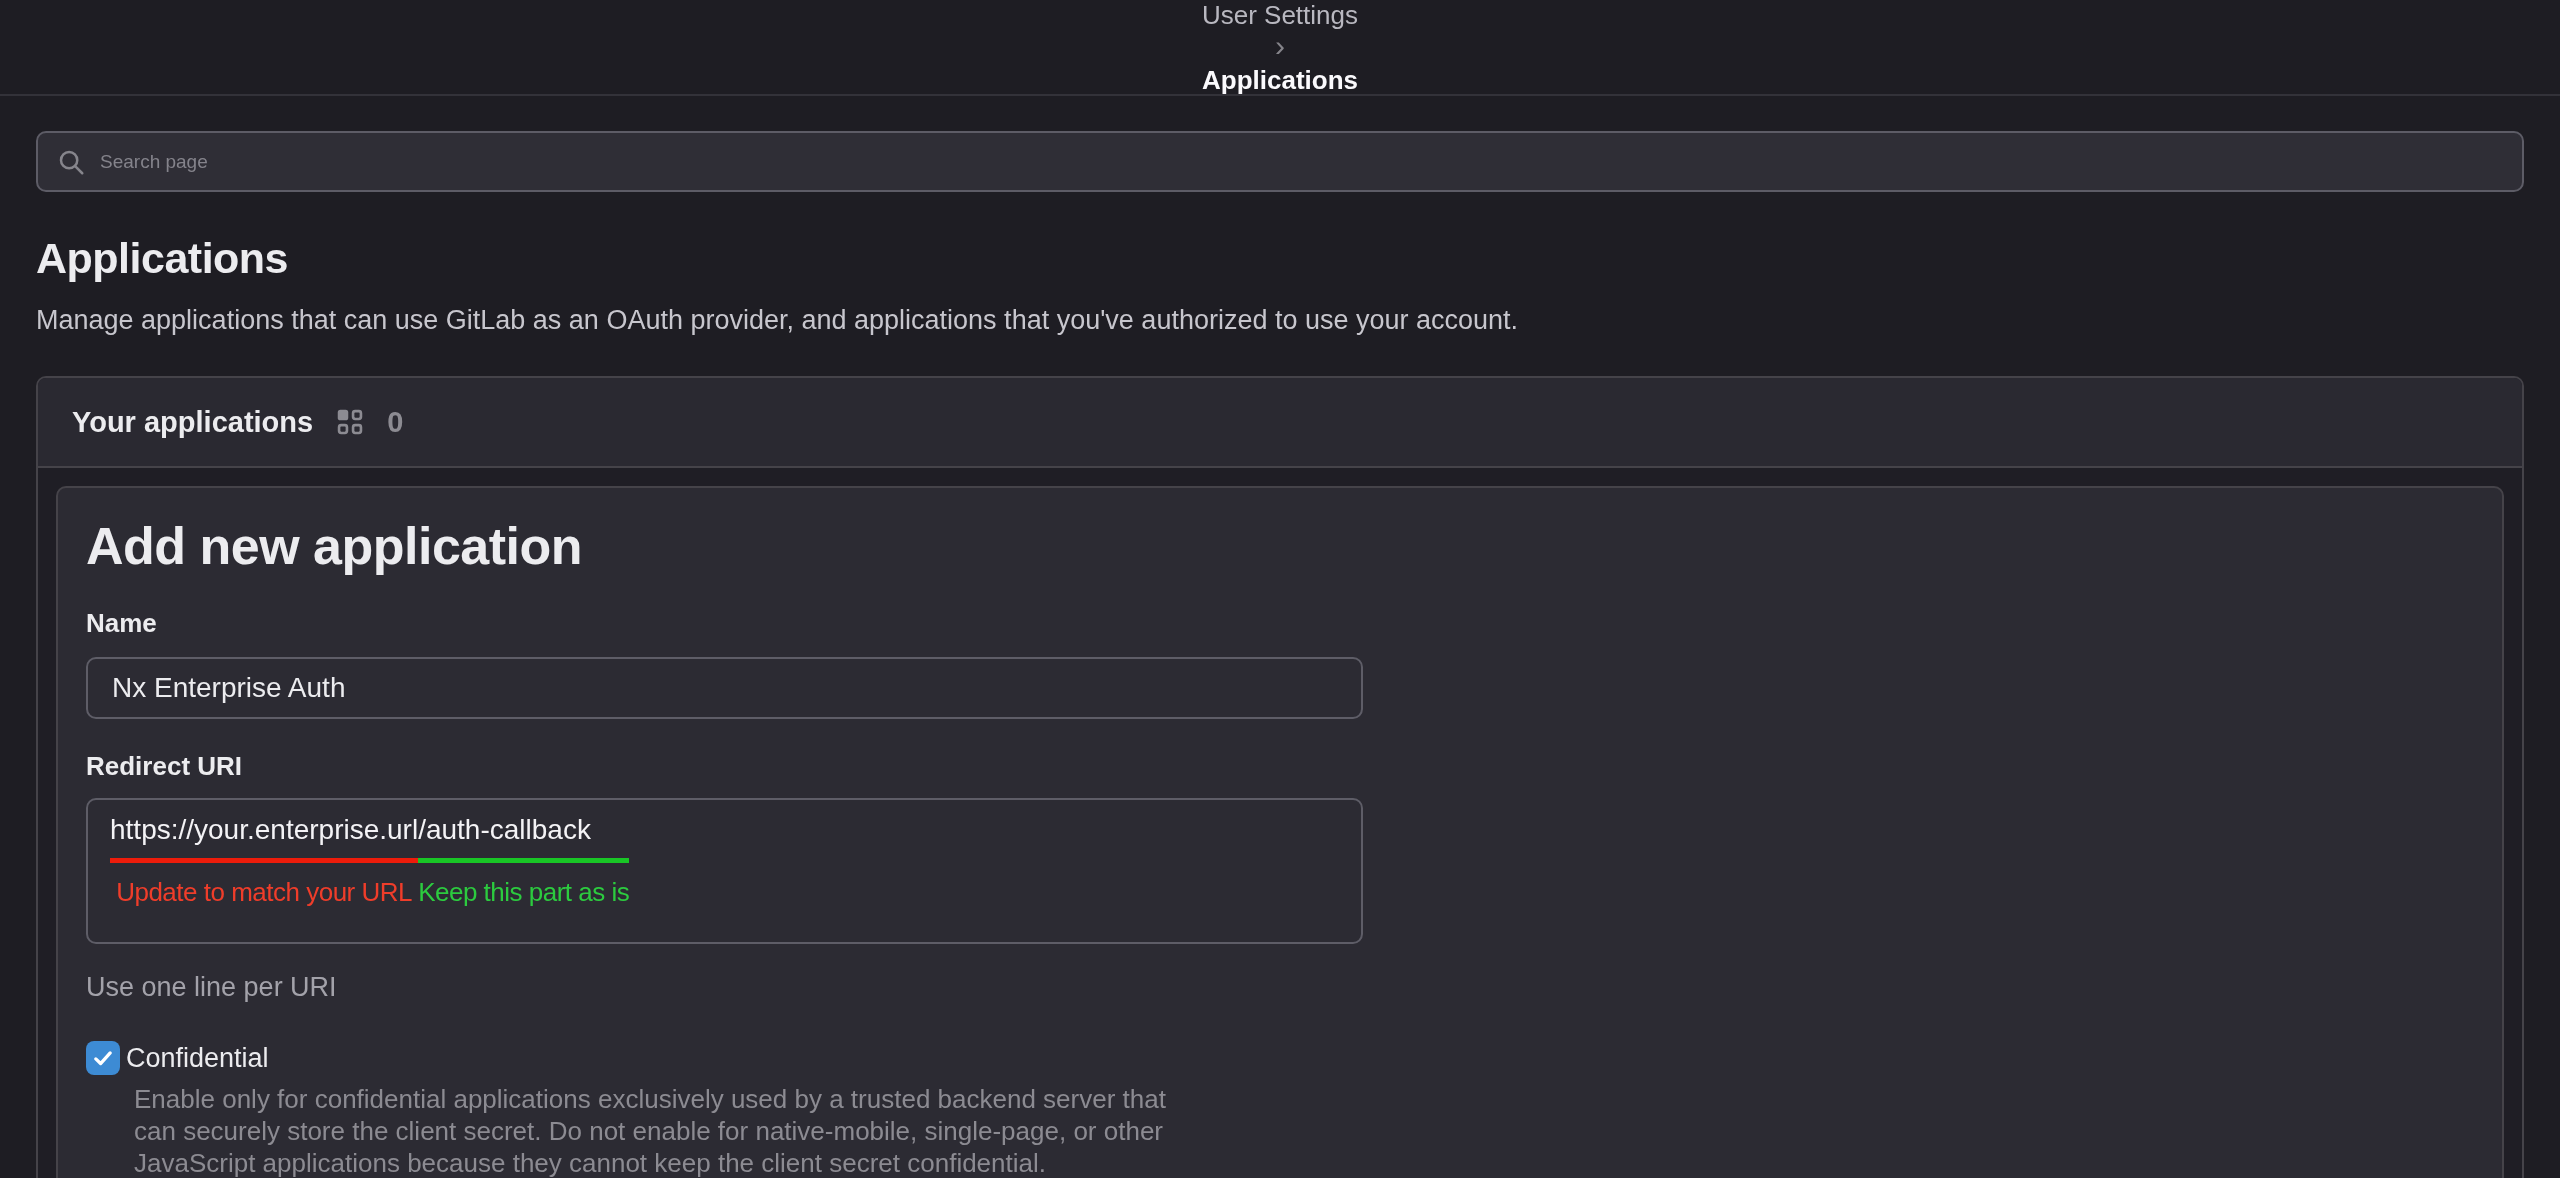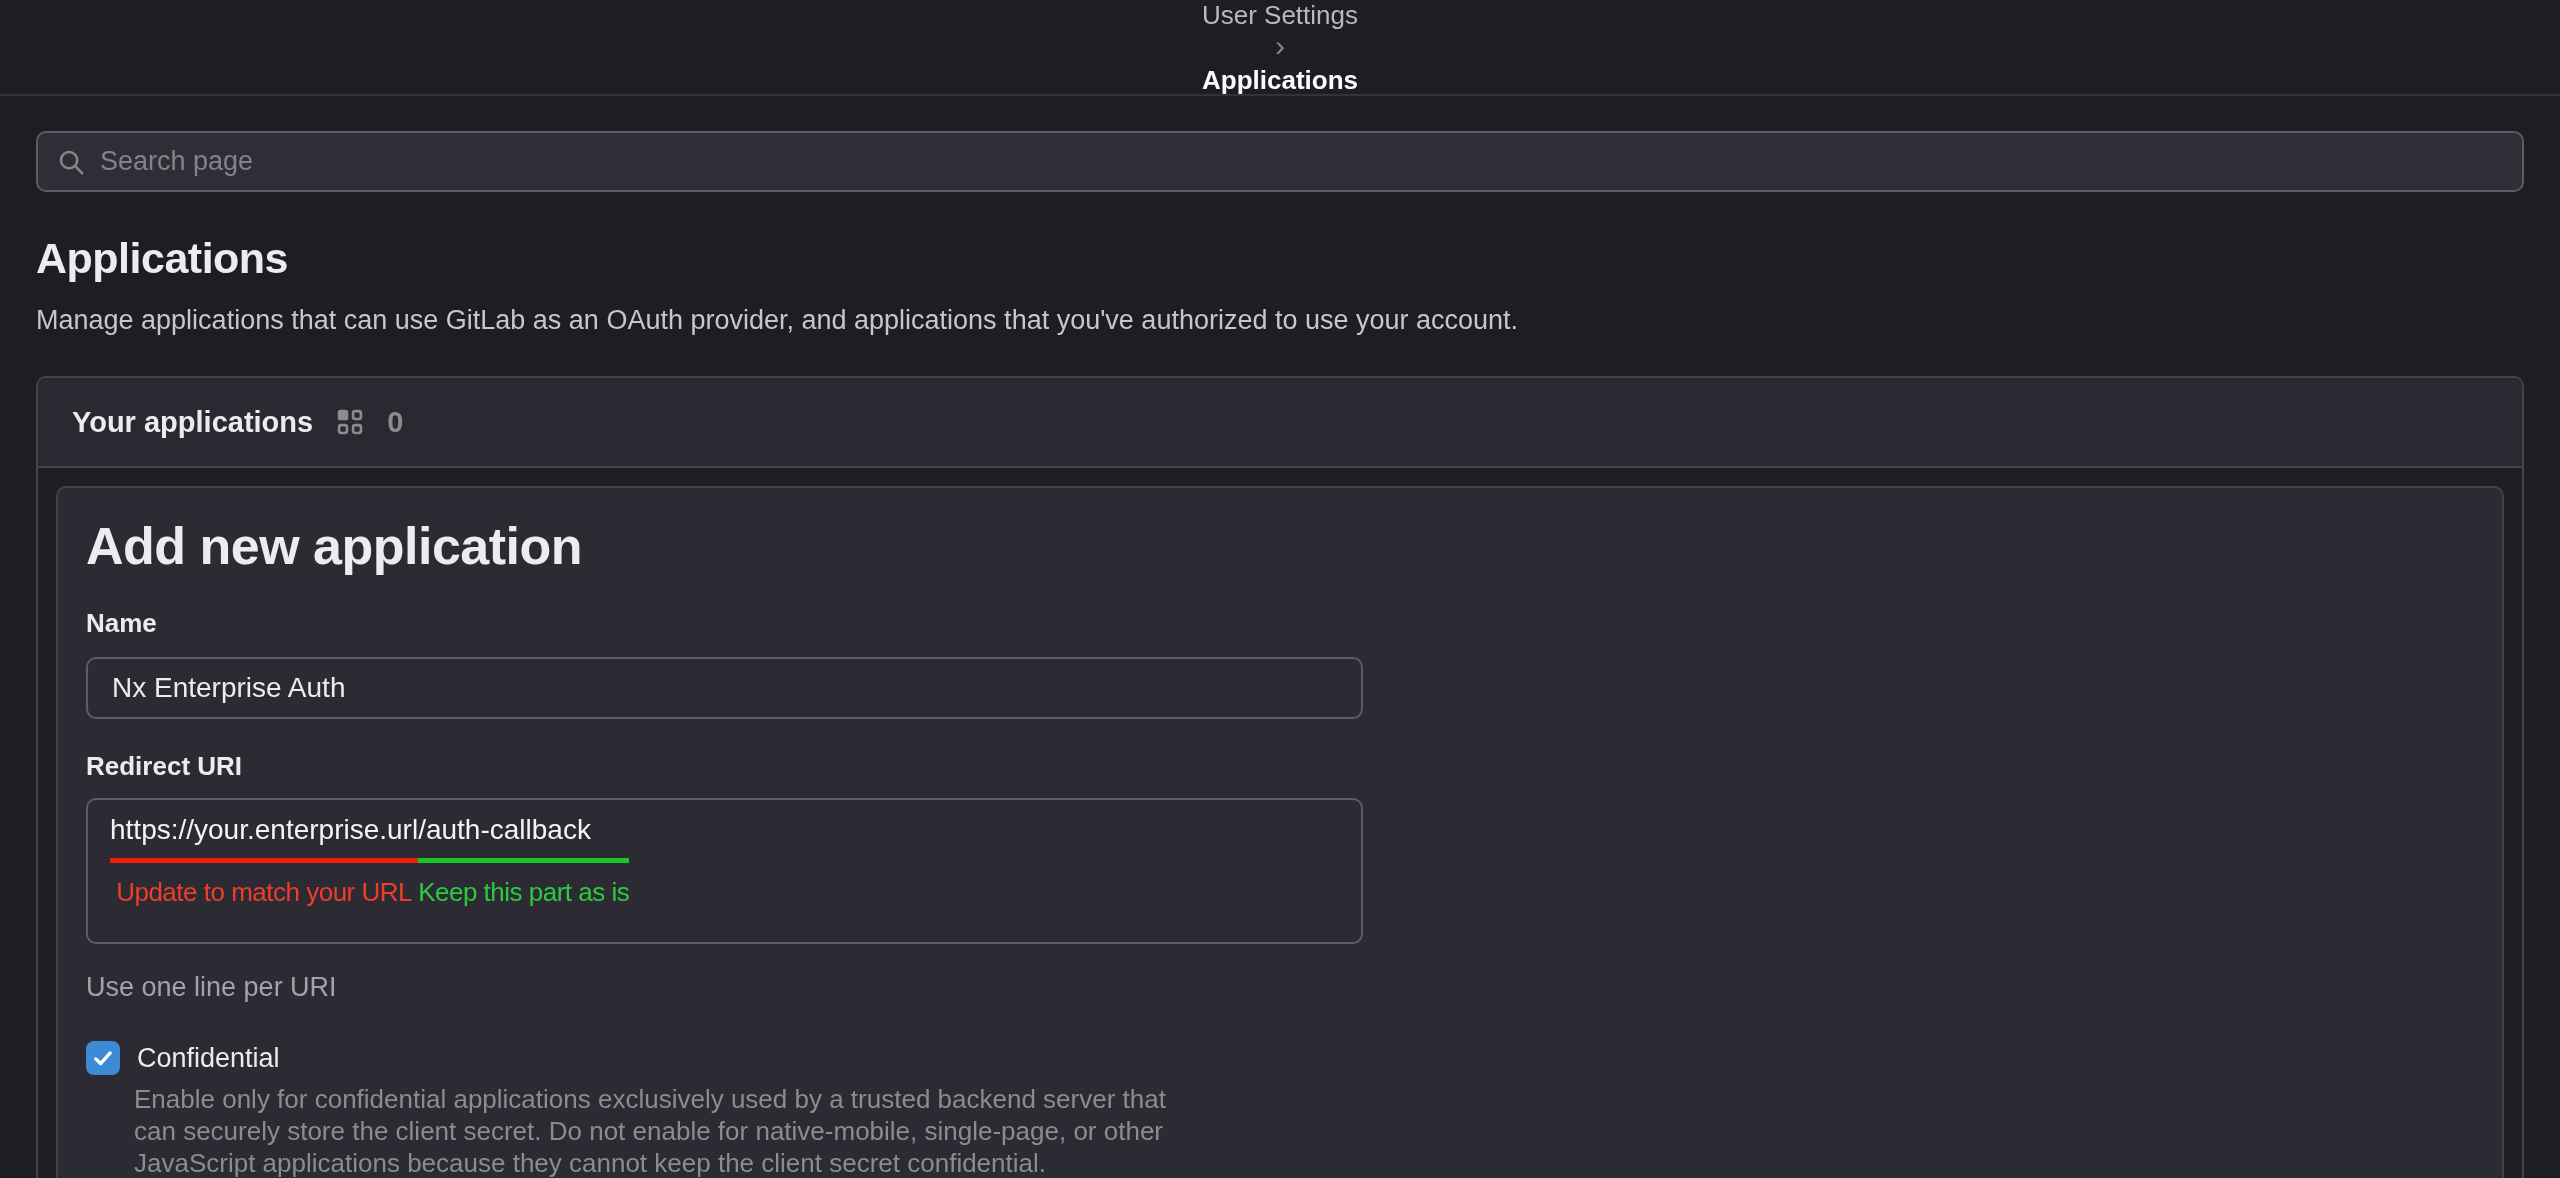--- a/index.html
+++ b/index.html
@@ -32,21 +32,21 @@
     width:2488px;
     background:#2f2e36;
     border:2px solid #5d5c66;
     border-radius:10px;
     display:flex; align-items:center;
     padding:0 18px; gap:14px;
   }
   .search-box svg { flex:0 0 auto; }
   .search-input {
     background:transparent; border:none; outline:none;
-    color:#bef264; font-size:27px; width:100%;
+    color:#bef264; font-size:19px; width:100%;
     font-family:"Liberation Sans", sans-serif;
   }
   .search-input::placeholder { color:#84838b; opacity:1; }
 
   .page-title { margin-top:42px; font-size:43px; font-weight:700; color:#ececef; letter-spacing:-0.5px; }
   .page-desc  { margin-top:22px; font-size:27px; color:#c7c6cd; }
 
   
   .panel {
     margin-top:40px;
@@ -103,21 +103,21 @@
   .url-grid { display:inline-grid; grid-template-columns:auto auto; }
   .url-part { font-size:28px; color:#f4f3f6; white-space:pre; padding-bottom:12px; }
   .part-update { border-bottom:5px solid var(--annotation_red_line,#ed1c0b); }
   .part-keep   { border-bottom:5px solid var(--annotation_green_line,#19c626); }
   .anno { padding-top:14px; font-size:26px; letter-spacing:-0.5px; white-space:nowrap; }
   .anno-update { grid-column:1; text-align:center; color:var(--annotation_red,#ef3d2a); }
   .anno-keep   { grid-column:2; color:var(--annotation_green,#2ccb3f); }
 
   .form-help { margin-top:28px; font-size:27px; color:#a3a2aa; }
 
-  .checkbox-row { margin-top:38px; display:flex; align-items:center; gap:17px; }
+  .checkbox-row { margin-top:38px; display:flex; align-items:center; gap:6px; }
   .checkbox {
     width:34px; height:34px;
     border-radius:8px;
     background:var(--accent_blue,#3d8bd4);
     display:flex; align-items:center; justify-content:center;
     cursor:pointer; flex:0 0 auto;
   }
   .checkbox-label { font-size:27px; color:#ececef; cursor:pointer; }
 
   .checkbox-help { margin:8px 0 0 48px; }

